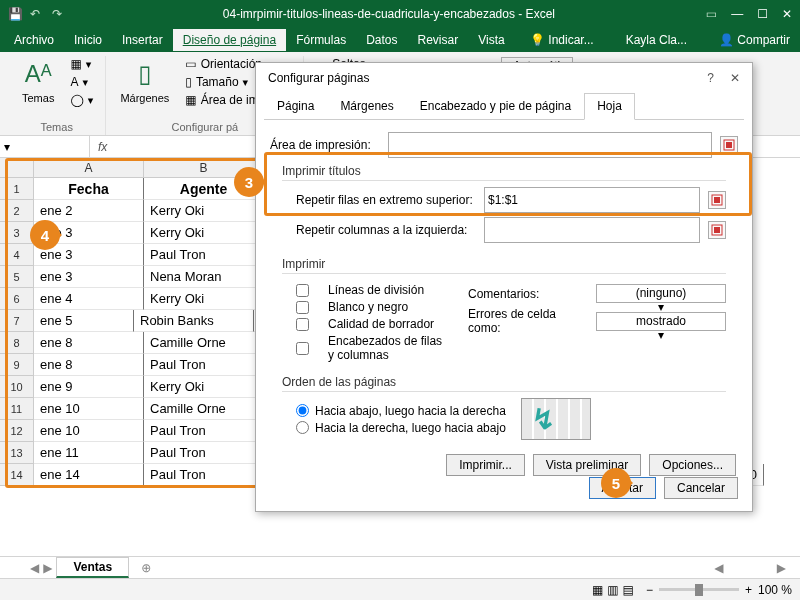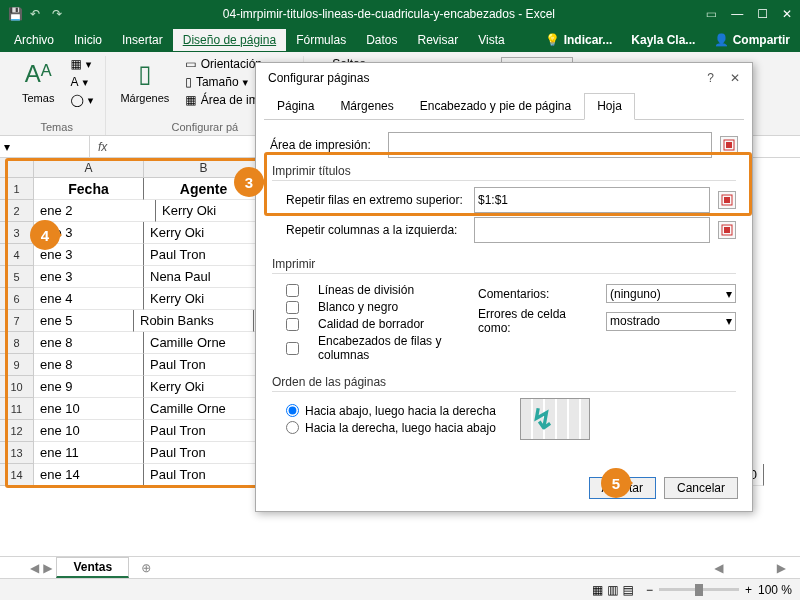--- a/index.html
+++ b/index.html
@@ -10,21 +10,21 @@
 .titlebar .qat { display:flex; gap:8px; align-items:center; margin-right:20px; }
 .titlebar .qat span { width:14px; height:14px; display:inline-block; color:#c5e2cd; }
 .titlebar .title { flex:1; text-align:center; font-size:12px; }
 .titlebar .controls { display:flex; gap:14px; }
 .titlebar .controls span { cursor:pointer; }
 
 
 .menubar { height:24px; background:#0c6332; color:#fff; display:flex; align-items:center; padding:0 4px; font-size:12px; }
 .menubar .tab { padding:4px 10px; cursor:pointer; }
 .menubar .tab.active { background:#f3f3f3; color:#0c6332;text-decoration:underline; }
-.menubar .right { margin-left:auto; display:flex; gap:7px;font-weight:bold; }
+.menubar .right { margin-left:auto; display:flex; gap:20px; }
 .menubar .right .item { padding:4px 6px; }
 
 
 .ribbon { height:84px; background:#f3f3f3; border-bottom:1px solid #d4d4d4; display:flex; padding:4px 8px 0; }
 .ribgroup { border-right:1px solid #e1e1e1; padding:0 10px; display:flex; flex-direction:column; }
 .ribgroup .top { display:flex; gap:10px; align-items:flex-start; flex:1; }
 .ribgroup .lbl { text-align:center; font-size:11px; color:#666; padding-bottom:2px; }
 .bigbtn { display:flex; flex-direction:column; align-items:center; gap:2px; cursor:pointer; padding:2px 4px; }
 .bigbtn .glyph { width:32px; height:32px; display:flex; align-items:center; justify-content:center; font-size:24px; color:#217346; }
 .bigbtn .txt { font-size:11px; text-align:center; }
@@ -61,31 +61,31 @@
 .slider .thumb { width:8px; height:12px; background:#888; position:absolute; left:36px; top:-4px; }
 
 
 .dialog { position:absolute; left:255px; top:62px; width:498px; height:450px; background:#fff; border:1px solid #aaa; box-shadow:2px 2px 8px rgba(0,0,0,0.3); }
 .dlgtitle { height:30px; display:flex; align-items:center; padding:0 12px; font-size:12px; }
 .dlgtitle .dlgctrls { margin-left:auto; display:flex; gap:16px; color:#555; cursor:pointer; }
 .dlgtabs { display:flex; border-bottom:1px solid #ccc; margin:0 8px; }
 .dlgtab { padding:5px 12px; border:1px solid transparent; font-size:12px; cursor:pointer; }
 .dlgtab.active { border:1px solid #ccc; border-bottom:1px solid #fff; margin-bottom:-1px; background:#fff; }
 .dlgbody { padding:8px 14px; }
-.fg { border:none; margin:6px 2px 10px; }
+.fg { border:none; margin:6px 12px 10px; }
 .fg legend { font-size:12px; color:#333; padding-bottom:2px; }
 .fieldset-line { border-top:1px solid #ddd; margin-bottom:6px; }
 .formrow { display:flex; align-items:center; gap:8px; margin:4px 0 4px 14px; }
 .formrow label { font-size:12px; width:180px; }
 .formrow input[type=text] { flex:1; border:1px solid #aaa; font-size:12px; padding:1px 3px; height:26px; }
 .rangebtn { width:18px; height:18px; border:1px solid #aaa; background:#f8f8f8; display:inline-flex; align-items:center; justify-content:center; cursor:pointer; }
 .rangebtn svg { width:12px; height:12px; }
 .checkrow { display:flex; align-items:center; gap:19px; margin:3px 0 3px 14px; font-size:12px; }
 .twocol { display:flex; gap:20px; }
-.combo { border:1px solid #aaa; font-size:12px; padding:1px 3px; width:130px; height:19px; display:flex; align-items:center; justify-content:space-between; }
+.combo { border:1px solid #aaa; font-size:12px; padding:1px 3px; width:130px; height:19px; display:flex; align-items:center; justify-content:space-between;flex-direction:column; }
 .radiorow { display:flex; align-items:center; gap:6px; margin:3px 0 3px 14px; font-size:12px; }
 .orderimg { width:70px; height:42px; border:1px solid #999; margin-left:14px; background:repeating-linear-gradient(90deg,#e8e8e8 0 10px,#fff 10px 12px),repeating-linear-gradient(0deg,#fff 0 6px,#e8e8e8 6px 7px); position:relative; }
 .orderimg .arrow { position:absolute; left:10px; top:4px; font-size:28px; color:#2ba8a0; font-weight:bold; }
 .dlgbtns { position:absolute; bottom:12px; right:14px; display:flex; gap:8px; }
 .dlgbtns button, .midbtns button { font-size:12px; padding:3px 12px; border:1px solid #999; background:#f0f0f0; cursor:pointer; }
 .dlgbtns button.primary { border:1px solid #3079c7; }
 .midbtns { display:flex; gap:8px; justify-content:flex-end; margin-top:14px; margin-right:2px; }
 
 
 .hl-orange { position:absolute; border:3px solid #e8851d; border-radius:3px; pointer-events:none; }
@@ -192,40 +192,40 @@
     <div class="colhdr" style="width:120px">B</div>
   </div>
   <div class="row">
     <div class="rownum">1</div>
     <div class="cell hdrcell" style="width:110px">Fecha</div>
     <div class="cell hdrcell" style="width:120px">Agente</div>
   </div>
   <div id="gridrows">
       <div class="row">
         <div class="rownum">2</div>
-        <div class="cell" style="width:122px">ene 2</div>
+        <div class="cell" style="width:110px">ene 2</div>
         <div class="cell" style="width:120px">Kerry Oki</div>
         <div class="cell" style="width:20px">M</div>
       </div>
       <div class="row">
         <div class="rownum">3</div>
         <div class="cell" style="width:110px">ene 3</div>
         <div class="cell" style="width:120px">Kerry Oki</div>
         <div class="cell" style="width:20px">M</div>
       </div>
       <div class="row">
         <div class="rownum">4</div>
         <div class="cell" style="width:110px">ene 3</div>
         <div class="cell" style="width:120px">Paul Tron</div>
         <div class="cell" style="width:20px">P</div>
       </div>
       <div class="row">
         <div class="rownum">5</div>
         <div class="cell" style="width:110px">ene 3</div>
-        <div class="cell" style="width:120px">Nena Paul</div>
+        <div class="cell" style="width:120px">Nena Moran</div>
         <div class="cell" style="width:20px">T</div>
       </div>
       <div class="row">
         <div class="rownum">6</div>
         <div class="cell" style="width:110px">ene 4</div>
         <div class="cell" style="width:120px">Kerry Oki</div>
         <div class="cell" style="width:20px">M</div>
       </div>
       <div class="row">
         <div class="rownum">7</div>
@@ -397,37 +397,42 @@
                 <span>▾</span>
               </div>
             </div>
         </div>
       </div>
     </fieldset>
 
     <fieldset class="fg">
       <legend>Orden de las páginas</legend>
       <div class="fieldset-line"></div>
-      <div style="display:flex; align-items:center; gap:10px;">
+      <div style="display:flex; align-items:center; gap:1px;">
         <div>
           <div class="radiorow">
               <input type="radio" name="ord" checked="" style="">
               <span>Hacia abajo, luego hacia la derecha</span>
             </div>
           <div class="radiorow">
               <input type="radio" name="ord" style="">
               <span>Hacia la derecha, luego hacia abajo</span>
             </div>
         </div>
         <div class="orderimg">
             <div class="arrow">↯</div>
           </div>
       </div>
     </fieldset>
 
+    <div class="midbtns">
+      <button>Imprimir...</button>
+      <button>Vista preliminar</button>
+      <button>Opciones...</button>
+    </div>
   </div>
   <div class="dlgbtns">
     <button class="primary">Aceptar</button>
     <button>Cancelar</button>
   </div>
 </div>
 
 <div class="hl-orange" style="left:264px; top:152px; width:488px; height:64px;"></div>
 
 <div class="callout" style="left:234px; top:167px;">3</div>

